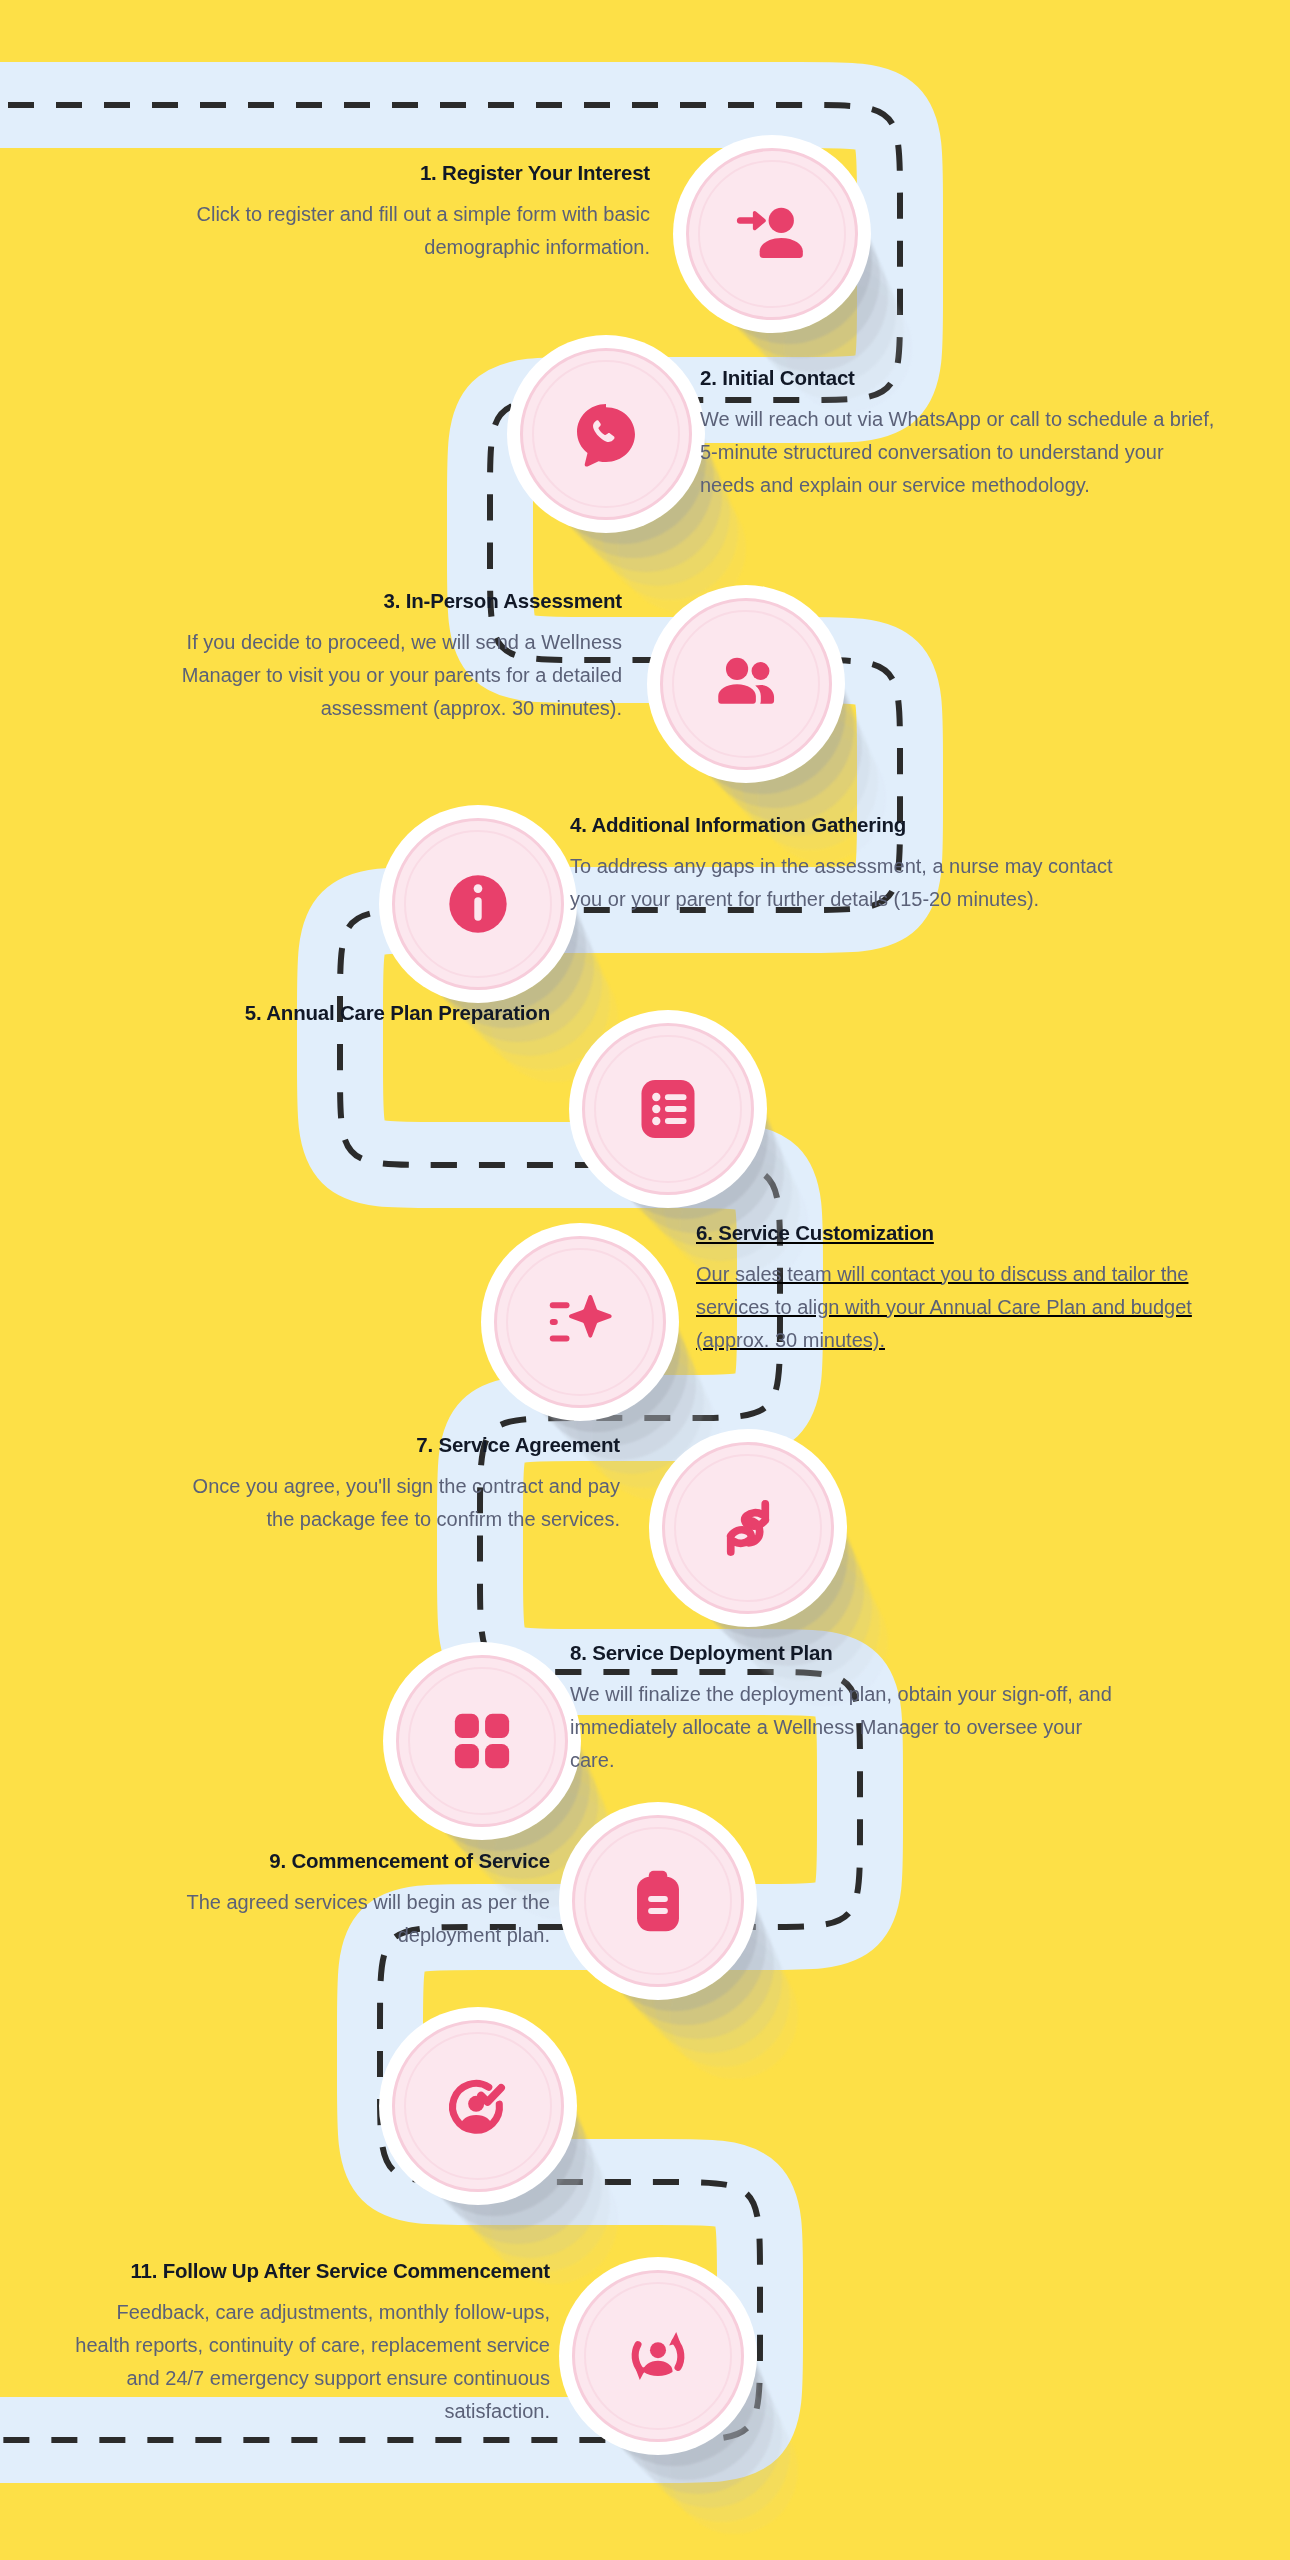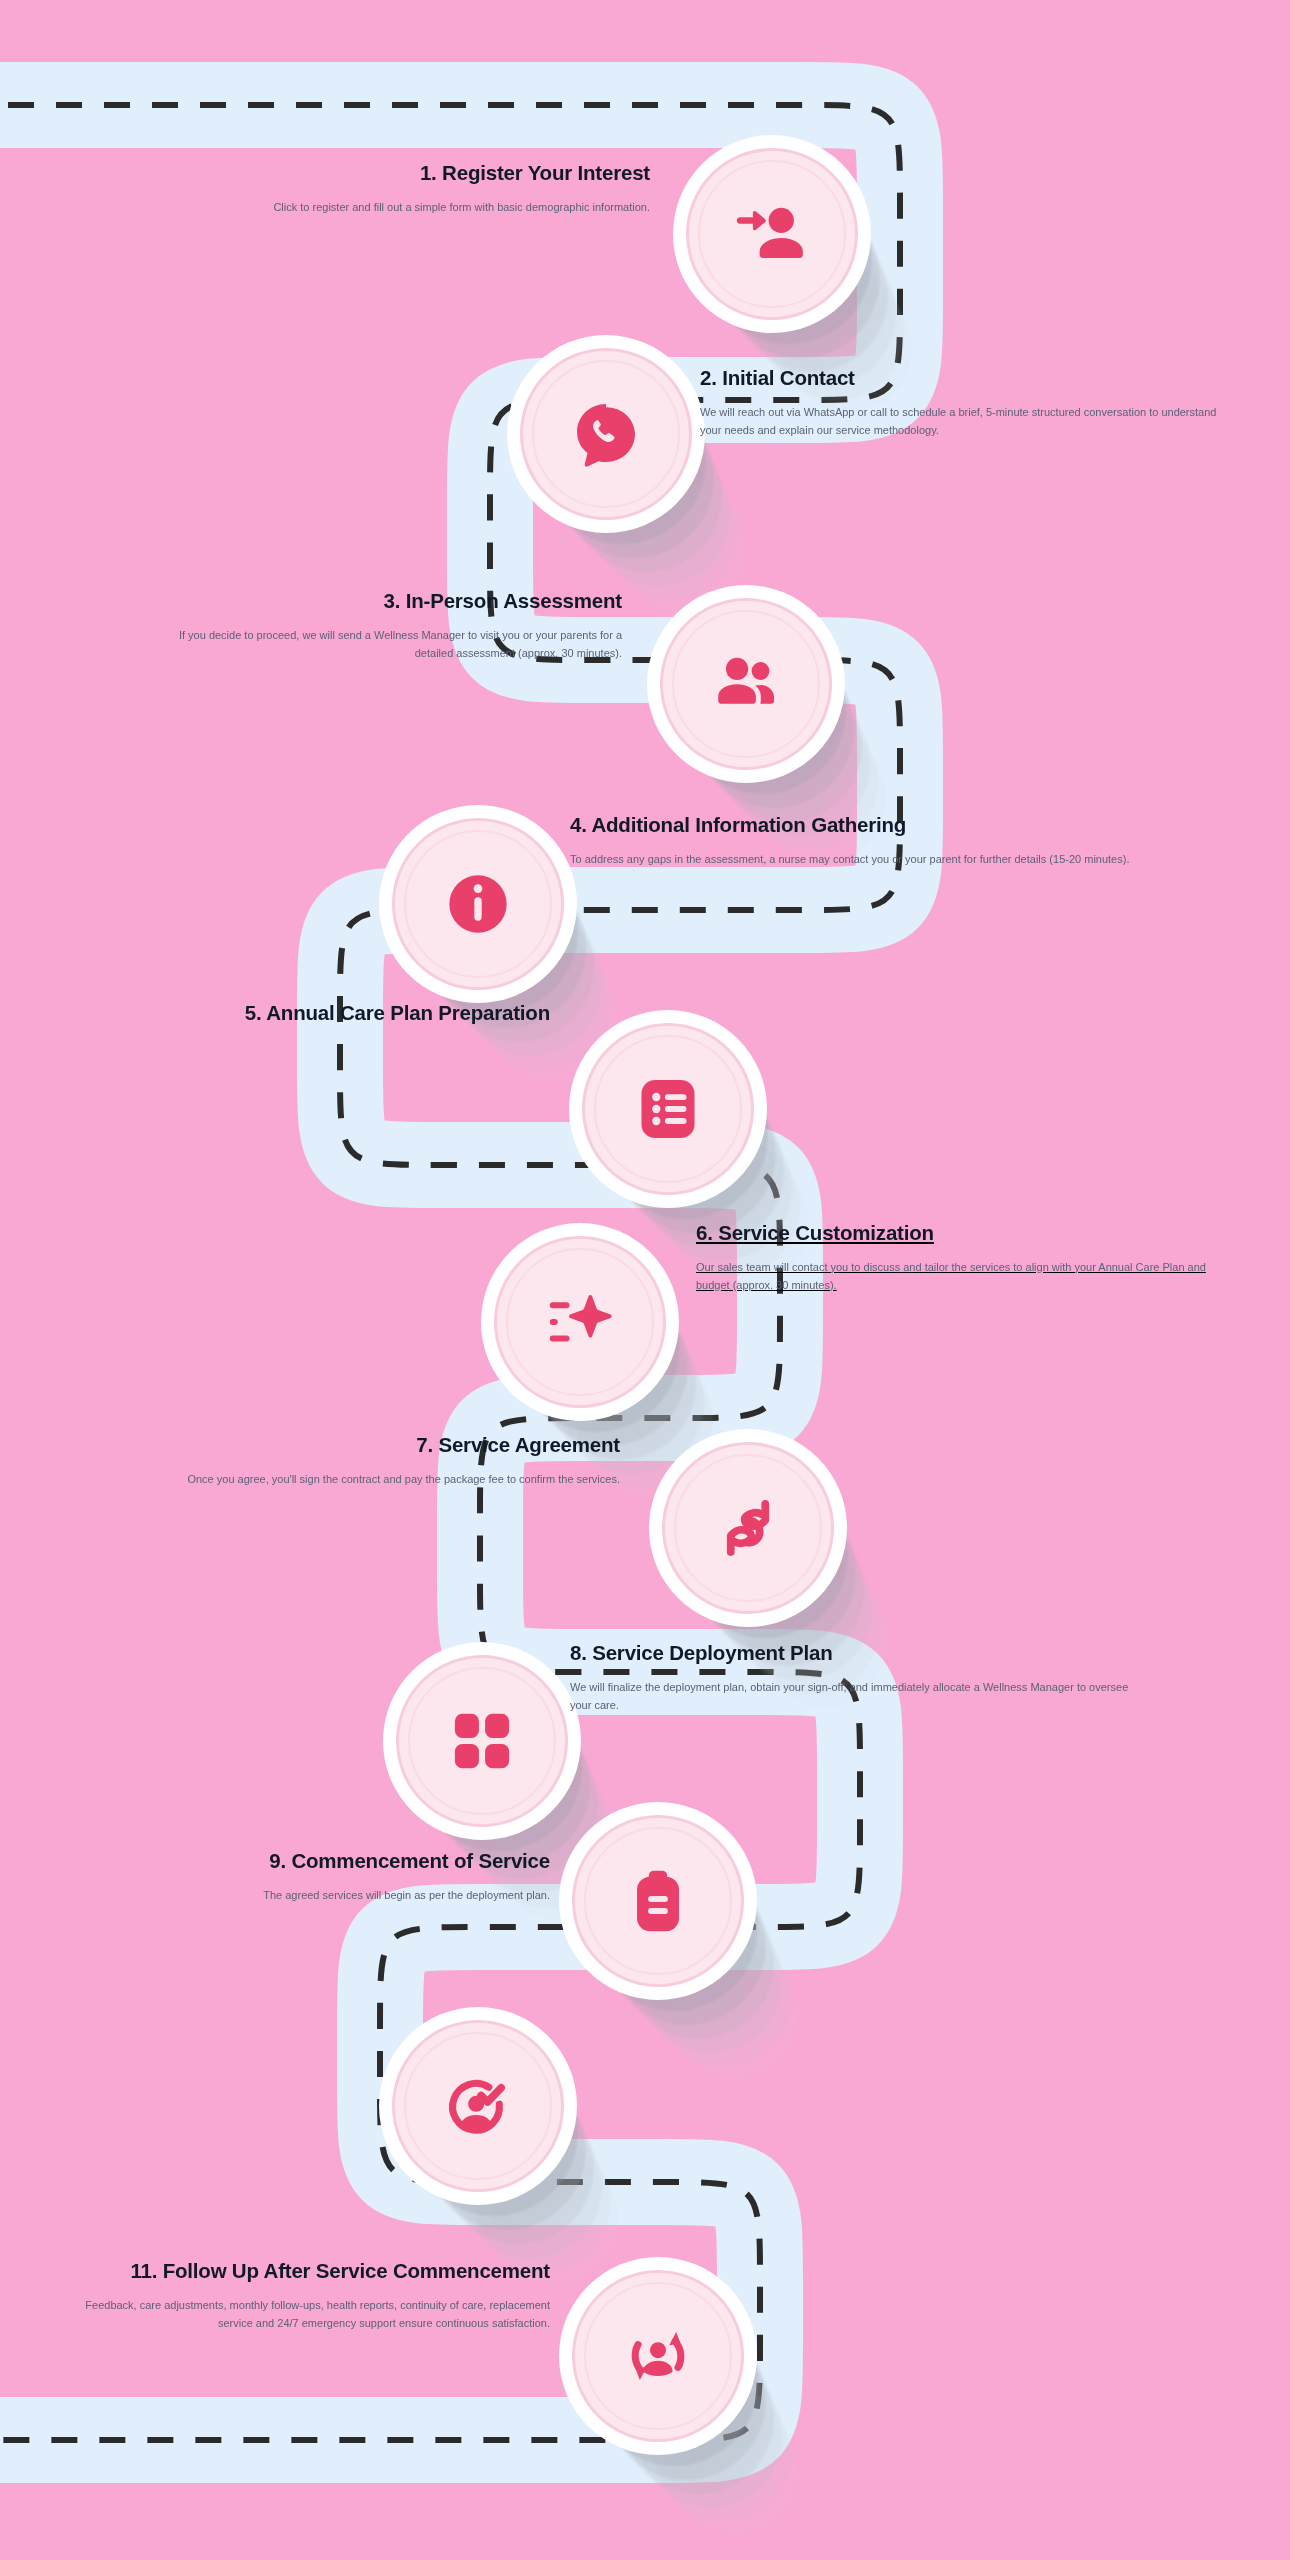--- a/index.html
+++ b/index.html
@@ -7,21 +7,21 @@
     width: 1290px;
     height: 2560px;
     background: #ffffff;
     font-family: "Liberation Sans", sans-serif;
     overflow: hidden;
   }
   #stage {
     position: relative;
     width: 1290px;
     height: 2560px;
-    background: #f9a8d4;
+    background: #fde047;
     overflow: hidden;
   }
 
   
   #road {
     position: absolute;
     left: 0; top: 0;
     width: 1290px; height: 2560px;
     pointer-events: none;
   }
@@ -87,21 +87,21 @@
   }
   .block .ttl {
     font-size: 20.5px;
     font-weight: bold;
     color: #111827;
     letter-spacing: -0.2px;
     line-height: 1.25;
     margin-bottom: 12px;
   }
   .block .dsc {
-    font-size: 11px;
+    font-size: 20px;
     color: #5b6178;
     line-height: 1.65;
     font-weight: 400;
   }
   .block.right { text-align: right; }
   .block.left  { text-align: left; }
 </style>
 </head>
 <body>
 

